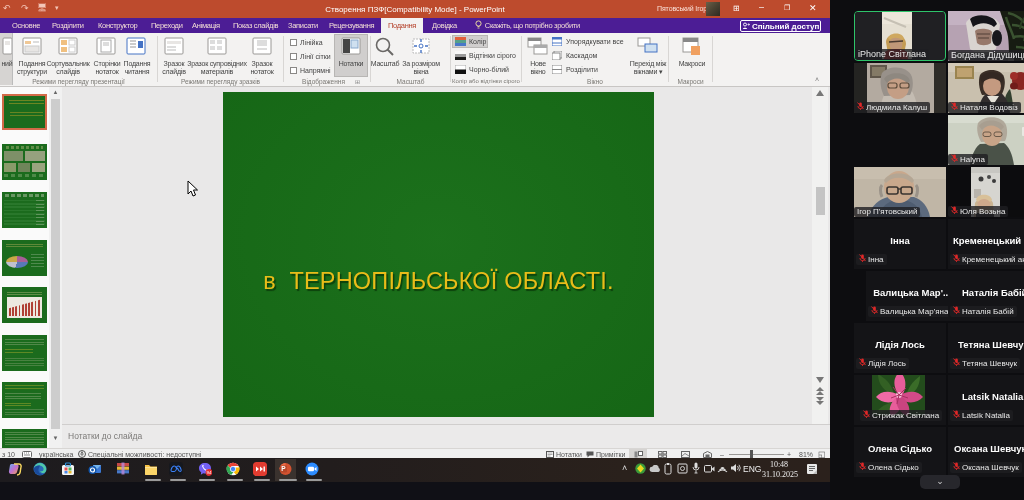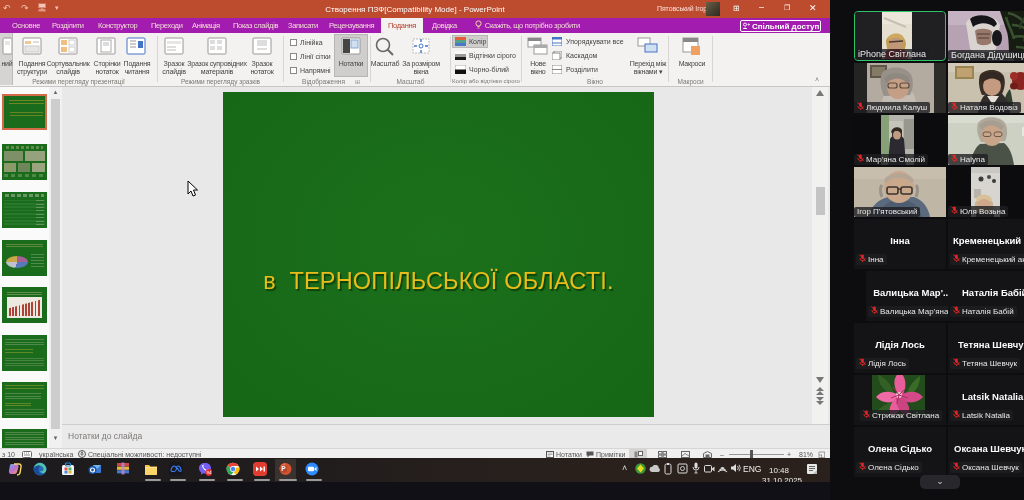--- a/index.html
+++ b/index.html
@@ -4,21 +4,21 @@
 <style>
 * { margin:0; padding:0; box-sizing:border-box; }
 html,body { width:1024px; height:500px; overflow:hidden; background:#0d0d10;
   font-family:"Liberation Sans", sans-serif; }
 #stage { position:absolute; top:0; left:0; width:1024px; height:500px; }
 .abs { position:absolute; }
 
 
 #ppt { position:absolute; left:0; top:0; width:830px; height:458px; background:#f3f2f1; }
 #titlebar { position:absolute; left:0; top:0; width:830px; height:18px; background:#bd4b2d; }
-#tabrow { position:absolute; left:0; top:18px; width:830px; height:15px; background:#a21caf; }
+#tabrow { position:absolute; left:0; top:18px; width:830px; height:15px; background:#4c1d95; }
 .tab { position:absolute; top:0; height:15px; color:#f3ddd6; font-size:7.5px; letter-spacing:-0.3px; line-height:15px; white-space:nowrap; }
 .tabsel { background:#f3f2f1; color:#b5412a; text-align:center; }
 #ribbon { position:absolute; left:0; top:33px; width:830px; height:54px; background:#f3f2f1; border-bottom:1px solid #c8c6c4; }
 .gsep { position:absolute; top:3px; width:1px; height:46px; background:#d8d6d4; }
 .glabel { position:absolute; top:45px; width:100%; text-align:center; font-size:6.5px; color:#7a7874; }
 .rbtn { position:absolute; text-align:center; font-size:7px; color:#444; line-height:7.5px; letter-spacing:-0.2px; }
 .chk { position:absolute; font-size:7px; color:#444; white-space:nowrap; }
 .chkbox { display:inline-block; width:7px; height:7px; border:1px solid #8a8886; background:#fff; vertical-align:-1px; margin-right:3px;}
 
 
@@ -491,21 +491,21 @@
         <path d="M8 4.5l2.5-2v5L8 5.5z" fill="#ddd"></path>
       </svg>
     <svg class="abs" style="left:717px;top:6px;" width="11" height="9">
         <path d="M1 8a6 6 0 0 1 9 0M2.5 6a4 4 0 0 1 6 0M4 4.2a2.2 2.2 0 0 1 3 0" fill="none" stroke="#ddd" stroke-width="1.1"></path>
       </svg>
     <svg class="abs" style="left:730px;top:5px;" width="11" height="10">
         <path d="M1 3.5h2l3-2.5v8l-3-2.5H1z" fill="#ddd"></path>
         <path d="M7.5 3a3 3 0 0 1 0 4M9 1.8a5 5 0 0 1 0 6.4" fill="none" stroke="#ddd" stroke-width="0.9"></path>
       </svg>
     <span class="abs" style="left:743px;top:6px;color:#eee;font-size:8.5px;">ENG</span>
-    <div class="abs" style="left:762px;top:8px;width:34px;text-align:center;color:#eee;font-size:8px;line-height:10px;">10:48<br>31.10.2025</div>
+    <div class="abs" style="left:762px;top:2px;width:34px;text-align:center;color:#eee;font-size:8px;line-height:10px;font-family:Liberation Serif, serif;">10:48<br>31.10.2025</div>
     <svg class="abs" style="left:806px;top:5px;" width="12" height="12">
         <rect x="1" y="1" width="10" height="10" rx="1" fill="#e8e8e8"></rect>
         <path d="M3 3.5h6M3 5.5h6M3 7.5h4" stroke="#555" stroke-width="0.9"></path>
         <path d="M7 11l4-4v4z" fill="#bbb"></path>
       </svg>
   </div>
   <div id="below"></div>
 
   <div id="zoomside">
 
@@ -581,38 +581,20 @@
           <ellipse cx="44" cy="23" rx="9" ry="10" fill="#c49a80"></ellipse>
           <path d="M32 15c4-8 20-7 24 0l-2 5c-6-6-14-6-20 0z" fill="#332822"></path>
         </svg>
       <div class="vlabel"><svg class="mic" width="7" height="8" viewBox="0 0 8 9">
             <rect x="2.5" y="0.5" width="3" height="5" rx="1.5" fill="#e02828"></rect>
             <path d="M1 4.5a3 3 0 0 0 6 0M4 7.5v1.5" stroke="#e02828" fill="none"></path>
             <line x1="0.5" y1="0.5" x2="7.5" y2="8" stroke="#e02828" stroke-width="1.1"></line>
           </svg>Наталя Водовіз</div>
     </div>
 
-    <div class="vt" style="left:24px;top:115px;background:#0c0c0e;">
-      <svg width="92" height="50" viewBox="0 0 92 50">
-          <rect width="92" height="50" fill="#0c0c0e"></rect>
-          <rect x="27" y="0" width="33" height="50" fill="#b4b4ac"></rect>
-          <rect x="27" y="0" width="8" height="50" fill="#88a078"></rect>
-          <rect x="50" y="4" width="10" height="30" fill="#98988e"></rect>
-          <rect x="35" y="6" width="14" height="22" fill="#c4c4ba"></rect>
-          <path d="M36 24c2-5 12-5 14 0l2 26H34z" fill="#2a2a30"></path>
-          <path d="M38 16c0-5 10-5 10 0v5c0 5-10 5-10 0z" fill="#3a3026"></path>
-          <ellipse cx="43" cy="20" rx="4" ry="4.5" fill="#c09a82"></ellipse>
-          <path d="M37 17c1-5 11-5 11 0l-1 1c-3-3-7-3-9 0z" fill="#302820"></path>
-        </svg>
-      <div class="vlabel"><svg class="mic" width="7" height="8" viewBox="0 0 8 9">
-            <rect x="2.5" y="0.5" width="3" height="5" rx="1.5" fill="#e02828"></rect>
-            <path d="M1 4.5a3 3 0 0 0 6 0M4 7.5v1.5" stroke="#e02828" fill="none"></path>
-            <line x1="0.5" y1="0.5" x2="7.5" y2="8" stroke="#e02828" stroke-width="1.1"></line>
-          </svg>Мар'яна Смолій</div>
-    </div>
     <div class="vt" style="left:118px;top:115px;">
       <svg width="92" height="50" viewBox="0 0 92 50">
           <rect width="92" height="50" fill="#ccd1c3"></rect>
           <rect x="0" y="0" width="92" height="8" fill="#d8dcd0"></rect>
           <rect x="74" y="12" width="12" height="9" rx="1" fill="#e8e8e2"></rect>
           <path d="M22 50c2-12 6-18 10-21l24-1c5 4 8 10 10 22z" fill="#4a5248"></path>
           <path d="M30 8c6-8 24-8 28 2 2 6 1 12-1 16l-24 1c-3-6-5-12-3-19z" fill="#b0a89a"></path>
           <ellipse cx="44" cy="20" rx="10" ry="11" fill="#c8a488"></ellipse>
           <path d="M31 11c5-8 22-7 25 1l-3 3c-6-6-14-6-19 0z" fill="#a89e90"></path>
           <rect x="35" y="17" width="8" height="4.5" rx="2" fill="none" stroke="#6a5a4a"></rect>

